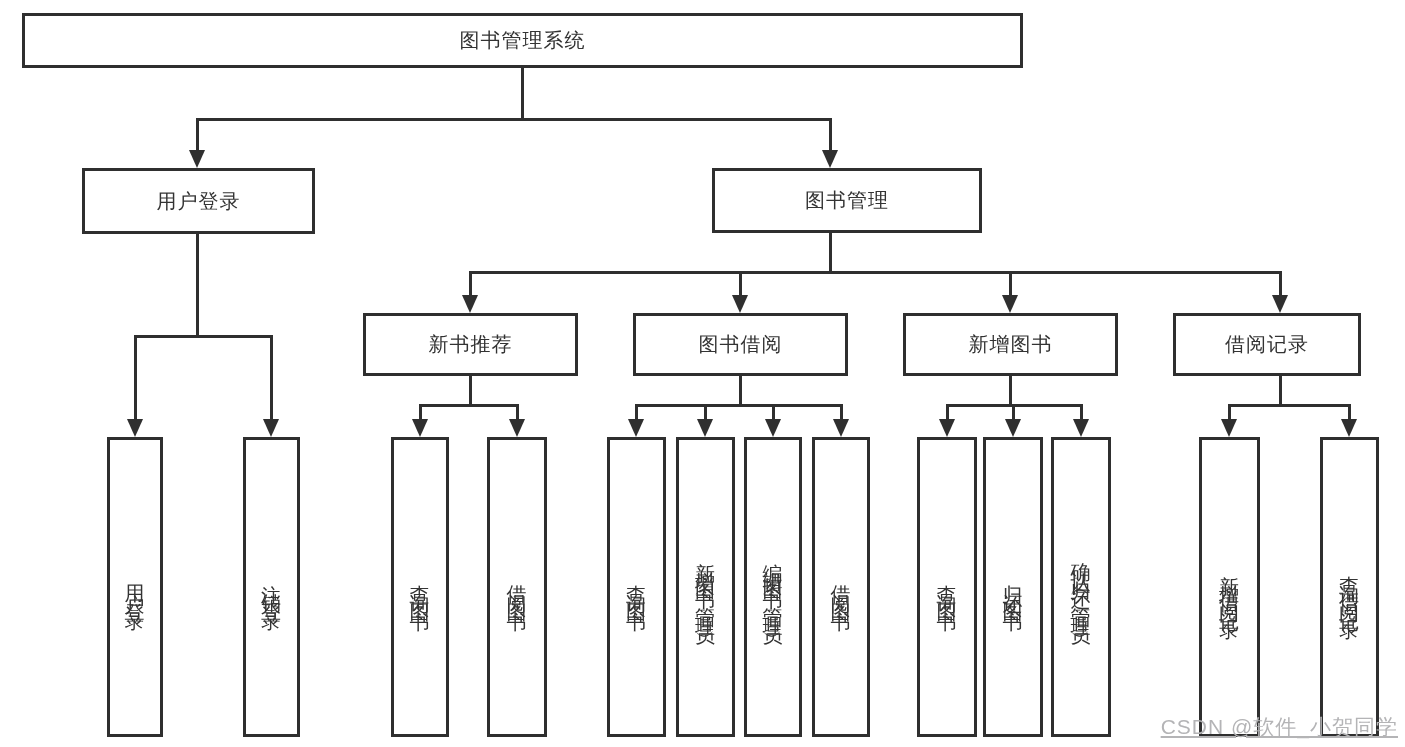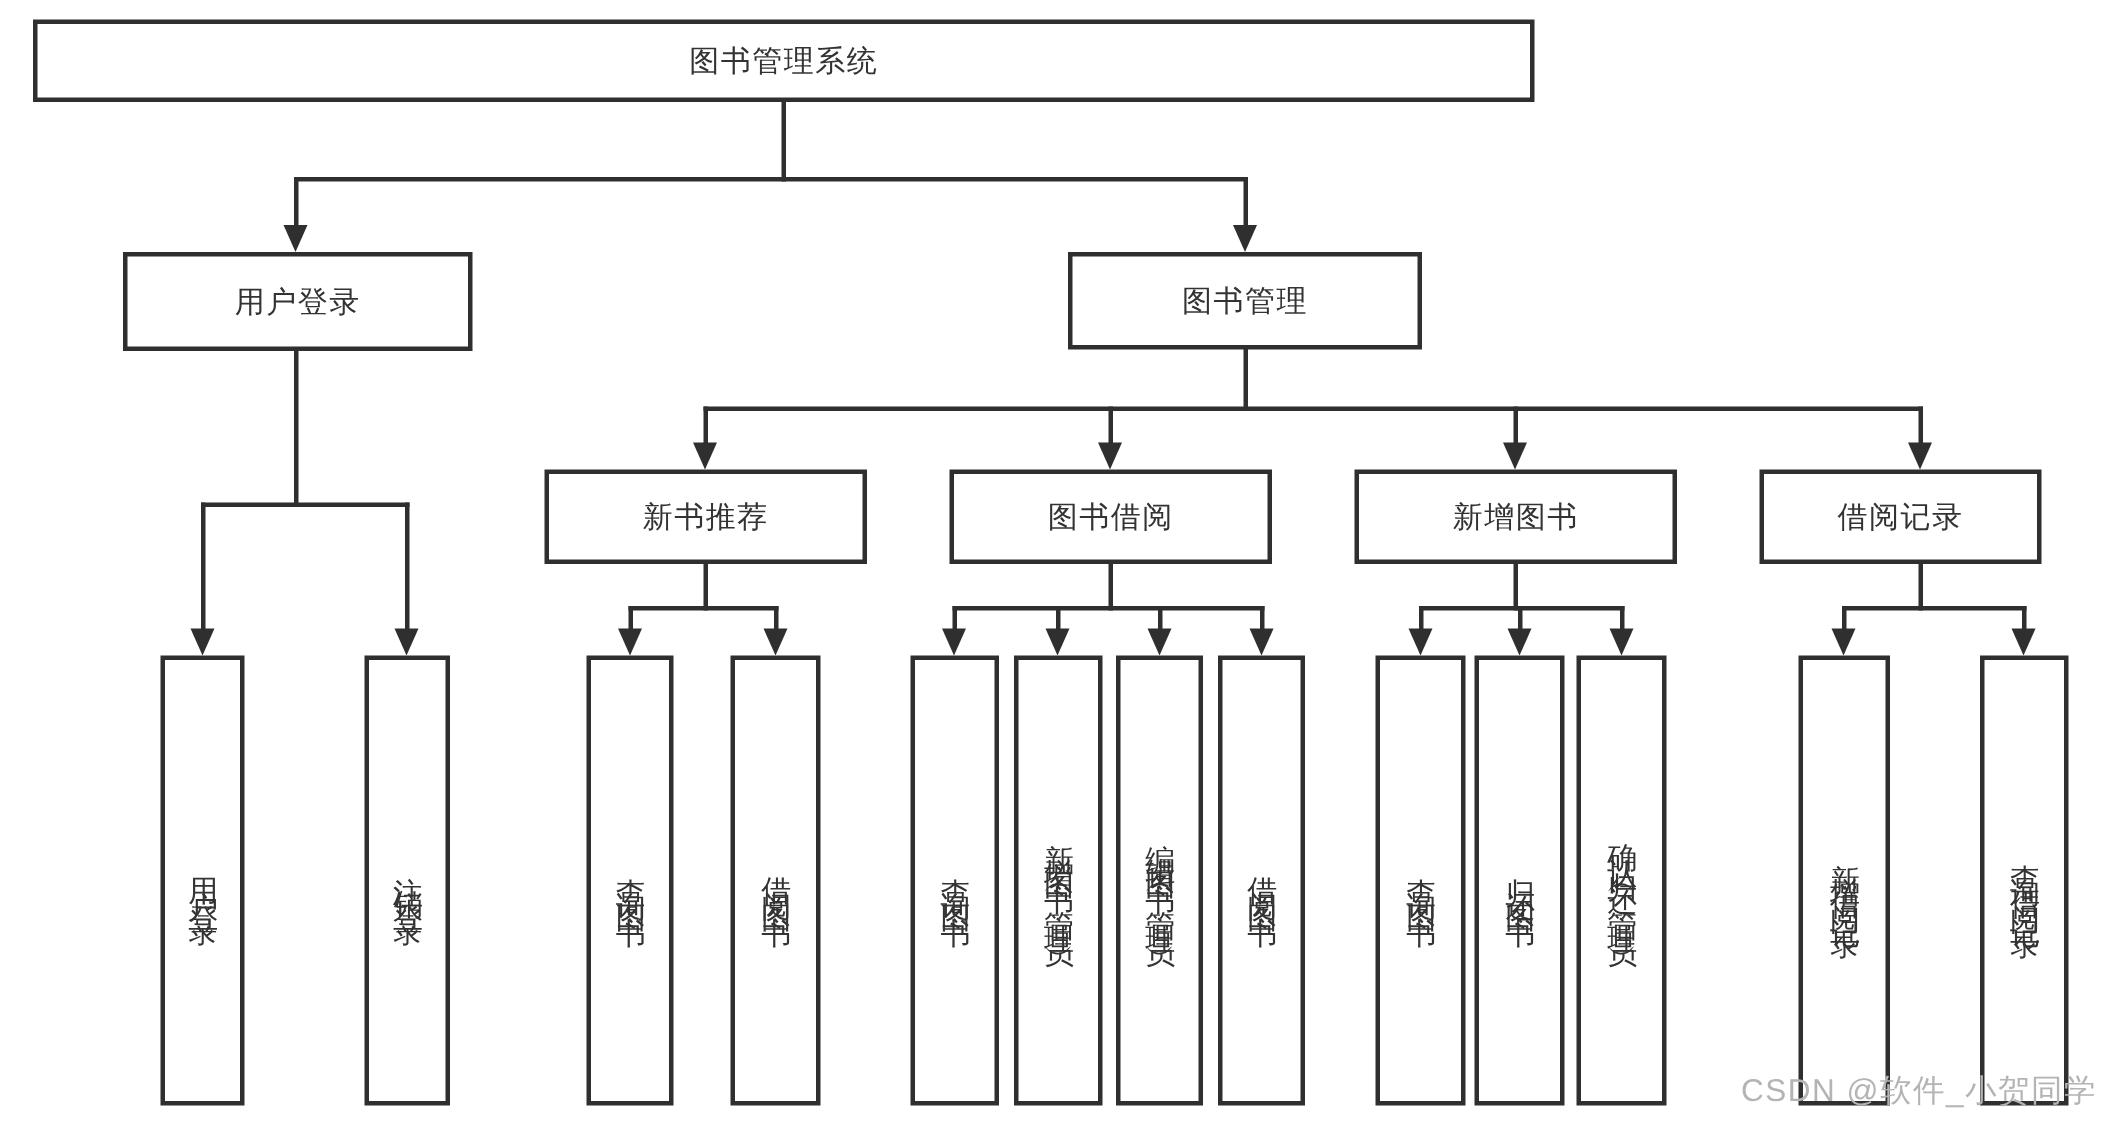--- a/index.html
+++ b/index.html
@@ -18,21 +18,21 @@
   }
   .vl{position:absolute;width:3px;background:#2f2f2f;}
   .hl{position:absolute;height:3px;background:#2f2f2f;}
   .ah{
     position:absolute;width:0;height:0;
     border-left:8px solid transparent;border-right:8px solid transparent;
     border-top:18px solid #2f2f2f;
   }
   .watermark{
     position:absolute;top:713px;right:7px;font-size:21px;letter-spacing:1px;
-    color:#b4b4b6;white-space:nowrap;
+    color:#b4b4b6;white-space:nowrap;text-decoration:underline;
   }
 </style>
 </head>
 <body>
 
 <div class="canvas">
 
   <div class="box" style="left:22px;top:13px;width:1001px;height:55px">
     <span class="lab">图书管理系统</span>
   </div>
@@ -40,21 +40,21 @@
   <div class="vl" style="left:521px;top:68px;height:53px"></div>
   <div class="hl" style="left:196px;top:118px;width:636px"></div>
   <div class="vl" style="left:196px;top:118px;height:34px"></div>
   <div class="ah" style="left:189px;top:150px"></div>
   <div class="vl" style="left:829px;top:118px;height:34px"></div>
   <div class="ah" style="left:822px;top:150px"></div>
 
   <div class="box" style="left:82px;top:168px;width:233px;height:66px">
     <span class="lab">用户登录</span>
   </div>
-  <div class="box" style="left:712px;top:168px;width:236px;height:65px">
+  <div class="box" style="left:712px;top:168px;width:270px;height:65px">
     <span class="lab">图书管理</span>
   </div>
 
   <div class="vl" style="left:196px;top:234px;height:103px"></div>
   <div class="hl" style="left:134px;top:335px;width:139px"></div>
   <div class="vl" style="left:134px;top:335px;height:86px"></div>
   <div class="ah" style="left:127px;top:419px"></div>
   <div class="vl" style="left:270px;top:335px;height:86px"></div>
   <div class="ah" style="left:263px;top:419px"></div>
 

